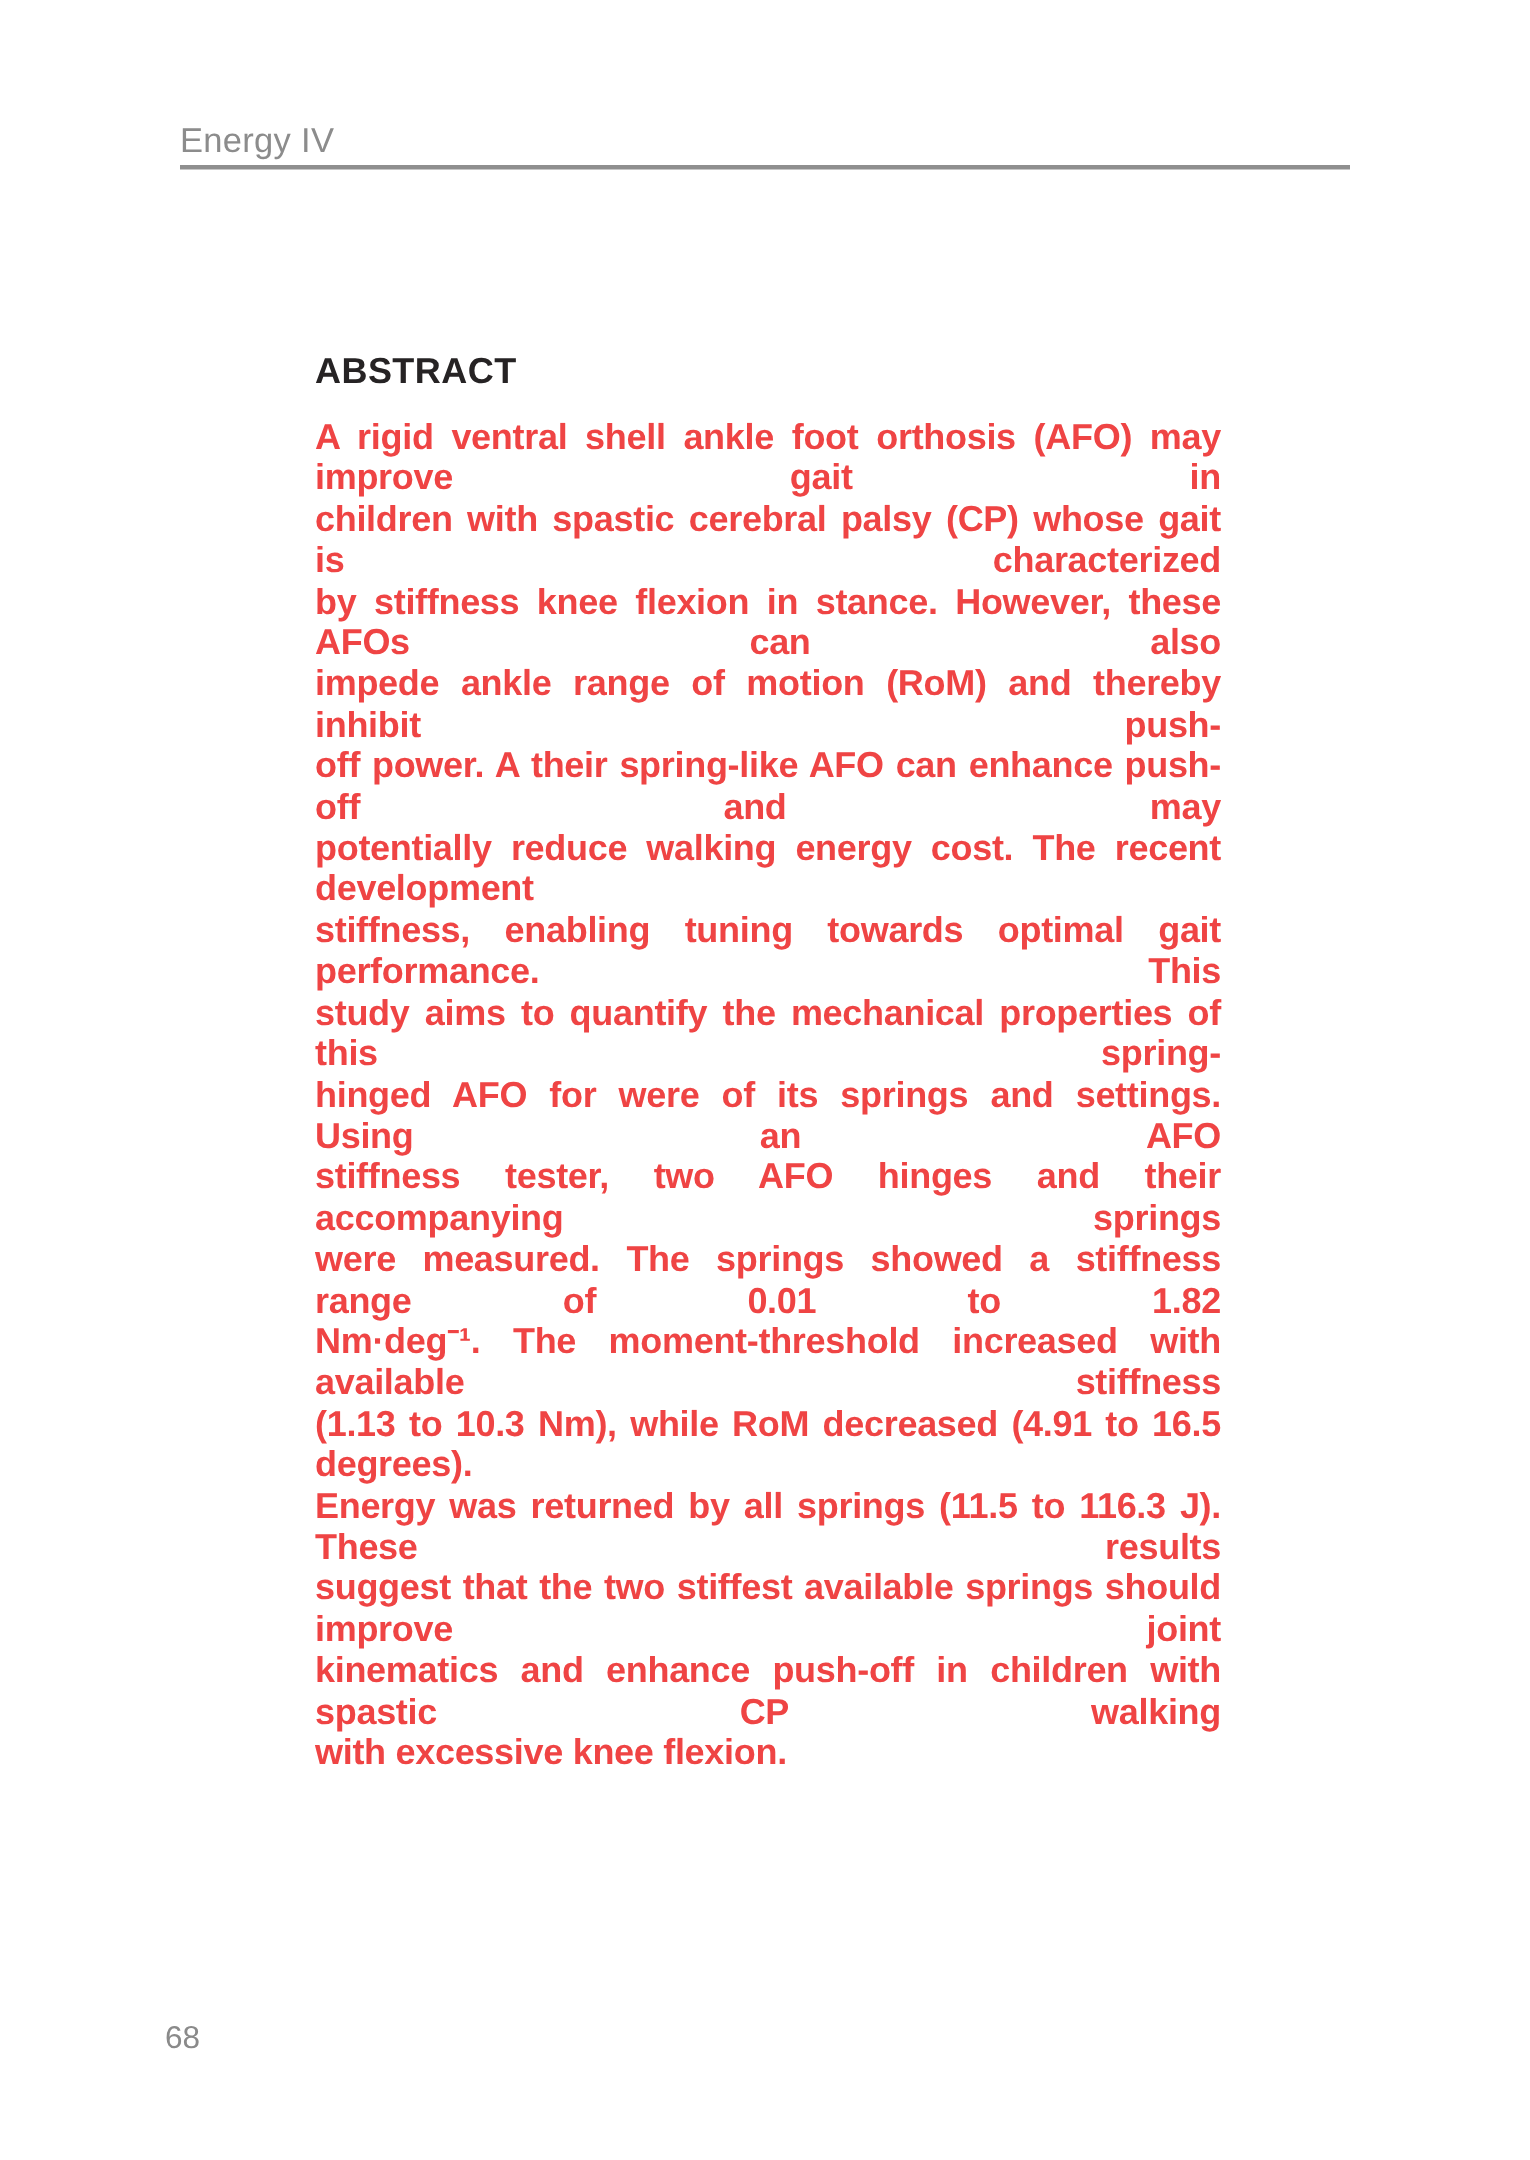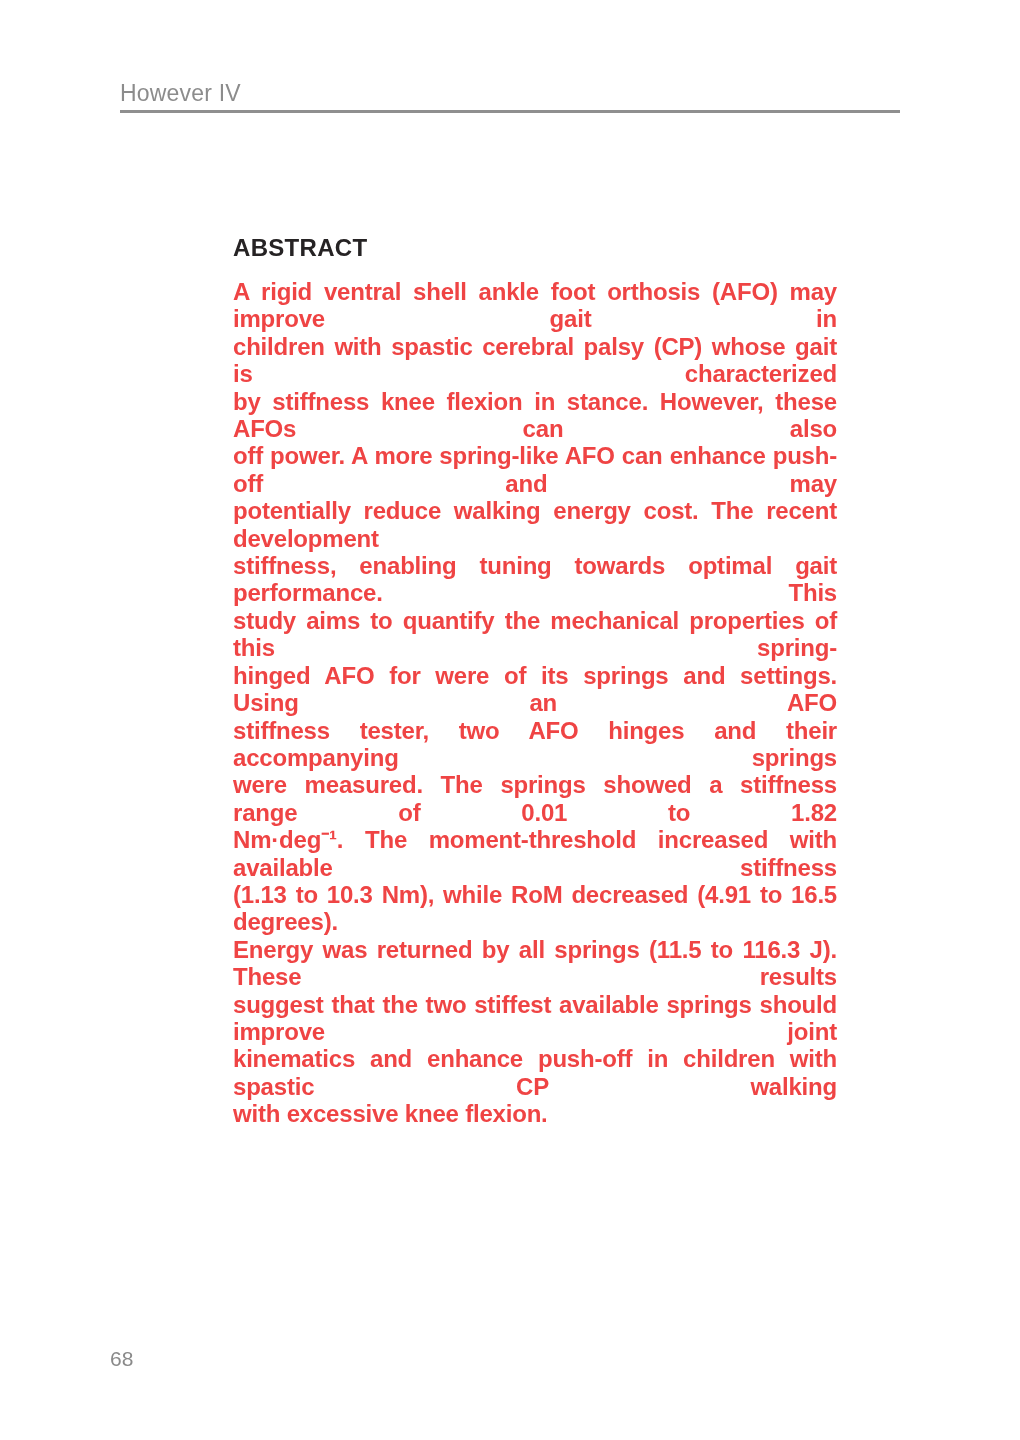--- a/index.html
+++ b/index.html
@@ -34,21 +34,20 @@
     top: 110px;
     width: 780px;
     height: 3px;
     background: #8f8f8f;
   }
   .abstract-section {
     position: absolute;
     left: 210px;
     top: 234px;
     width: 604px;
-    margin-left: 23px;
   }
   .abstract-heading {
     margin: 0 0 16px 0;
     font-size: 24px;
     font-weight: 700;
     color: #262324;
     letter-spacing: 0.3px;
   }
   .abstract-body {
     width: 604px;
@@ -72,32 +71,33 @@
     top: 1347px;
     font-size: 21px;
     color: #8a8a8a;
   }
 </style>
 </head>
 <body>
 
 <div class="page">
 
-  <div class="chapter-header">However IV</div>
+  <div class="chapter-header">Energy IV</div>
 
   <div class="chapter-rule"></div>
 
   <div class="abstract-section">
     <h2 class="abstract-heading">ABSTRACT</h2>
 
     <div class="abstract-body">
         <div class="abs-line">A rigid ventral shell ankle foot orthosis (AFO) may improve gait in</div>
         <div class="abs-line">children with spastic cerebral palsy (CP) whose gait is characterized</div>
         <div class="abs-line">by stiffness knee flexion in stance. However, these AFOs can also</div>
-        <div class="abs-line">off power. A more spring-like AFO can enhance push-off and may</div>
+        <div class="abs-line">impede ankle range of motion (RoM) and thereby inhibit push-</div>
+        <div class="abs-line">off power. A their spring-like AFO can enhance push-off and may</div>
         <div class="abs-line">potentially reduce walking energy cost. The recent development</div>
         <div class="abs-line">stiffness, enabling tuning towards optimal gait performance. This</div>
         <div class="abs-line">study aims to quantify the mechanical properties of this spring-</div>
         <div class="abs-line">hinged AFO for were of its springs and settings. Using an AFO</div>
         <div class="abs-line">stiffness tester, two AFO hinges and their accompanying springs</div>
         <div class="abs-line">were measured. The springs showed a stiffness range of 0.01 to 1.82</div>
         <div class="abs-line">Nm·deg⁻¹. The moment-threshold increased with available stiffness</div>
         <div class="abs-line">(1.13 to 10.3 Nm), while RoM decreased (4.91 to 16.5 degrees).</div>
         <div class="abs-line">Energy was returned by all springs (11.5 to 116.3 J). These results</div>
         <div class="abs-line">suggest that the two stiffest available springs should improve joint</div>

